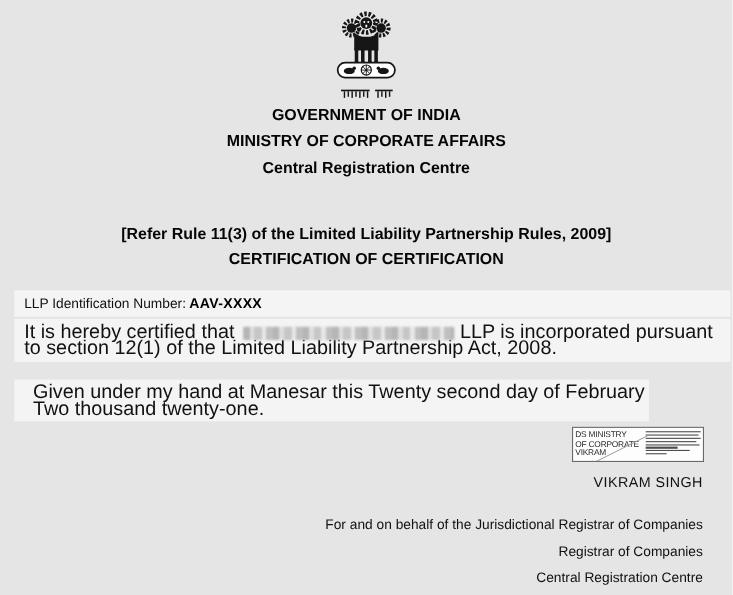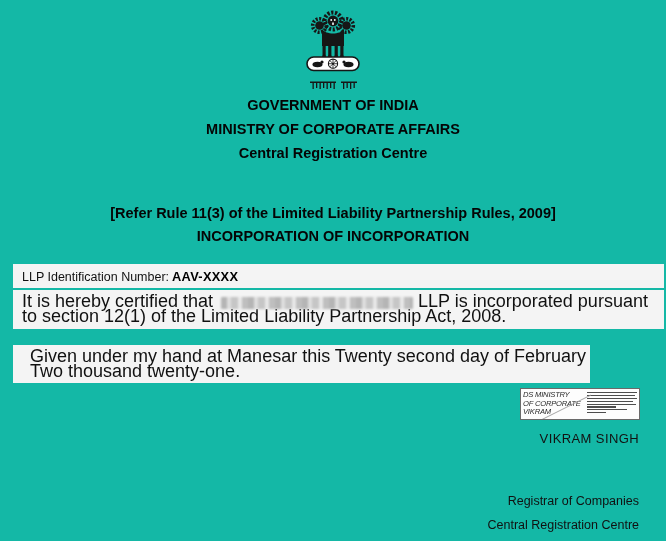--- a/index.html
+++ b/index.html
@@ -1,17 +1,17 @@
 <!DOCTYPE html>
 <html><head>
 <meta charset="utf-8">
 <style>
   html,body{margin:0;padding:0;background:#ffffff;}
   .doc{
-    position:relative;width:666px;height:541px;background:#14b8a6;
+    position:relative;width:666px;height:541px;background:#e5e5e5;
     font-family:"Liberation Sans","DejaVu Sans",sans-serif;color:#000;
     overflow:hidden;
   }
   .abs{position:absolute;}
   .center{left:0;width:666px;text-align:center;}
   .hline{font-weight:bold;font-size:14.5px;line-height:17px;color:#050505;}
   .body-line{font-size:18px;line-height:14.8px;color:#111;}
   .band{background:#f4f4f4;}
   .llp-row{left:13px;top:264px;width:642px;padding:3px 0 3px 9px;}
   .llp-label{font-size:12.5px;color:#111;}
@@ -22,21 +22,21 @@
     display:inline-block;width:192px;height:12px;vertical-align:-2px;
     margin:0 5px 0 3px;border-radius:1px;
     background:repeating-linear-gradient(90deg,#b5b5b5 0 6px,#dedede 6px 10px,#c6c6c6 10px 17px,#e8e8e8 17px 21px,#bfbfbf 21px 27px);
     filter:blur(1.1px);
   }
   .given-row{left:13px;top:345px;width:560px;padding:4px 0 4px 17px;}
   
   .stamp{
     left:520px;top:388px;width:120px;height:32px;
     border:1px solid #6a6a6a;background:#fdfdfd;box-sizing:border-box;
-    display:flex;align-items:flex-start;font-style:italic;
+    display:flex;align-items:flex-start;
   }
   .stamp-left{
     padding:2px 0 0 2px;width:64px;
     font-size:7.6px;line-height:8.6px;color:#2a2a2a;letter-spacing:-0.2px;white-space:nowrap;
   }
   .stamp-right{padding:3px 2px 0 0;flex:1;}
   .fp-bar{height:1.2px;background:#2e2e2e;margin-bottom:1.7px;opacity:.85;}
   .stamp-sig{position:absolute;left:0;top:0;pointer-events:none;}
   .sig-name{right:27px;top:431px;text-align:center;font-size:13px;letter-spacing:.4px;color:#121212;}
   .right-line{right:27px;text-align:right;font-size:12.5px;color:#111;}
@@ -104,21 +104,21 @@
         <rect x="55.5" y="77" width="1.3" height="5"></rect>
       </g>
     </svg>
   </div>
 
   <div class="abs center hline" style="top:97px">GOVERNMENT OF INDIA</div>
   <div class="abs center hline" style="top:121px">MINISTRY OF CORPORATE AFFAIRS</div>
   <div class="abs center hline" style="top:145px">Central Registration Centre</div>
 
   <div class="abs center hline" style="top:205px">[Refer Rule 11(3) of the Limited Liability Partnership Rules, 2009]</div>
-  <div class="abs center hline" style="top:228px">INCORPORATION OF INCORPORATION</div>
+  <div class="abs center hline" style="top:228px">CERTIFICATION OF CERTIFICATION</div>
 
   <div class="abs band llp-row">
     <span class="llp-label">LLP Identification Number:</span><span class="llp-value">AAV-XXXX</span>
   </div>
 
   <div class="abs band cert-par">
     <div class="body-line txt">
       <span>It is hereby certified that </span><span class="redacted"></span><span>LLP is incorporated pursuant to section 12(1) of the Limited Liability Partnership Act, 2008.</span>
     </div>
   </div>
@@ -140,16 +140,17 @@
       <div class="fp-bar" style="width:58%"></div>
       <div class="fp-bar" style="width:80%"></div>
       <div class="fp-bar" style="width:38%"></div>
     </div>
     <svg class="stamp-sig" width="118" height="30" viewBox="0 0 118 30">
       <line x1="20" y1="31" x2="70" y2="6" stroke="#9a9a9a" stroke-width="0.9"></line>
     </svg>
   </div>
 
   <div class="abs sig-name">VIKRAM SINGH</div>
+  <div class="abs right-line" style="top:470px">For and on behalf of the Jurisdictional Registrar of Companies</div>
   <div class="abs right-line" style="top:494px">Registrar of Companies</div>
   <div class="abs right-line" style="top:518px">Central Registration Centre</div>
 
 </div>
 
 </body></html>

